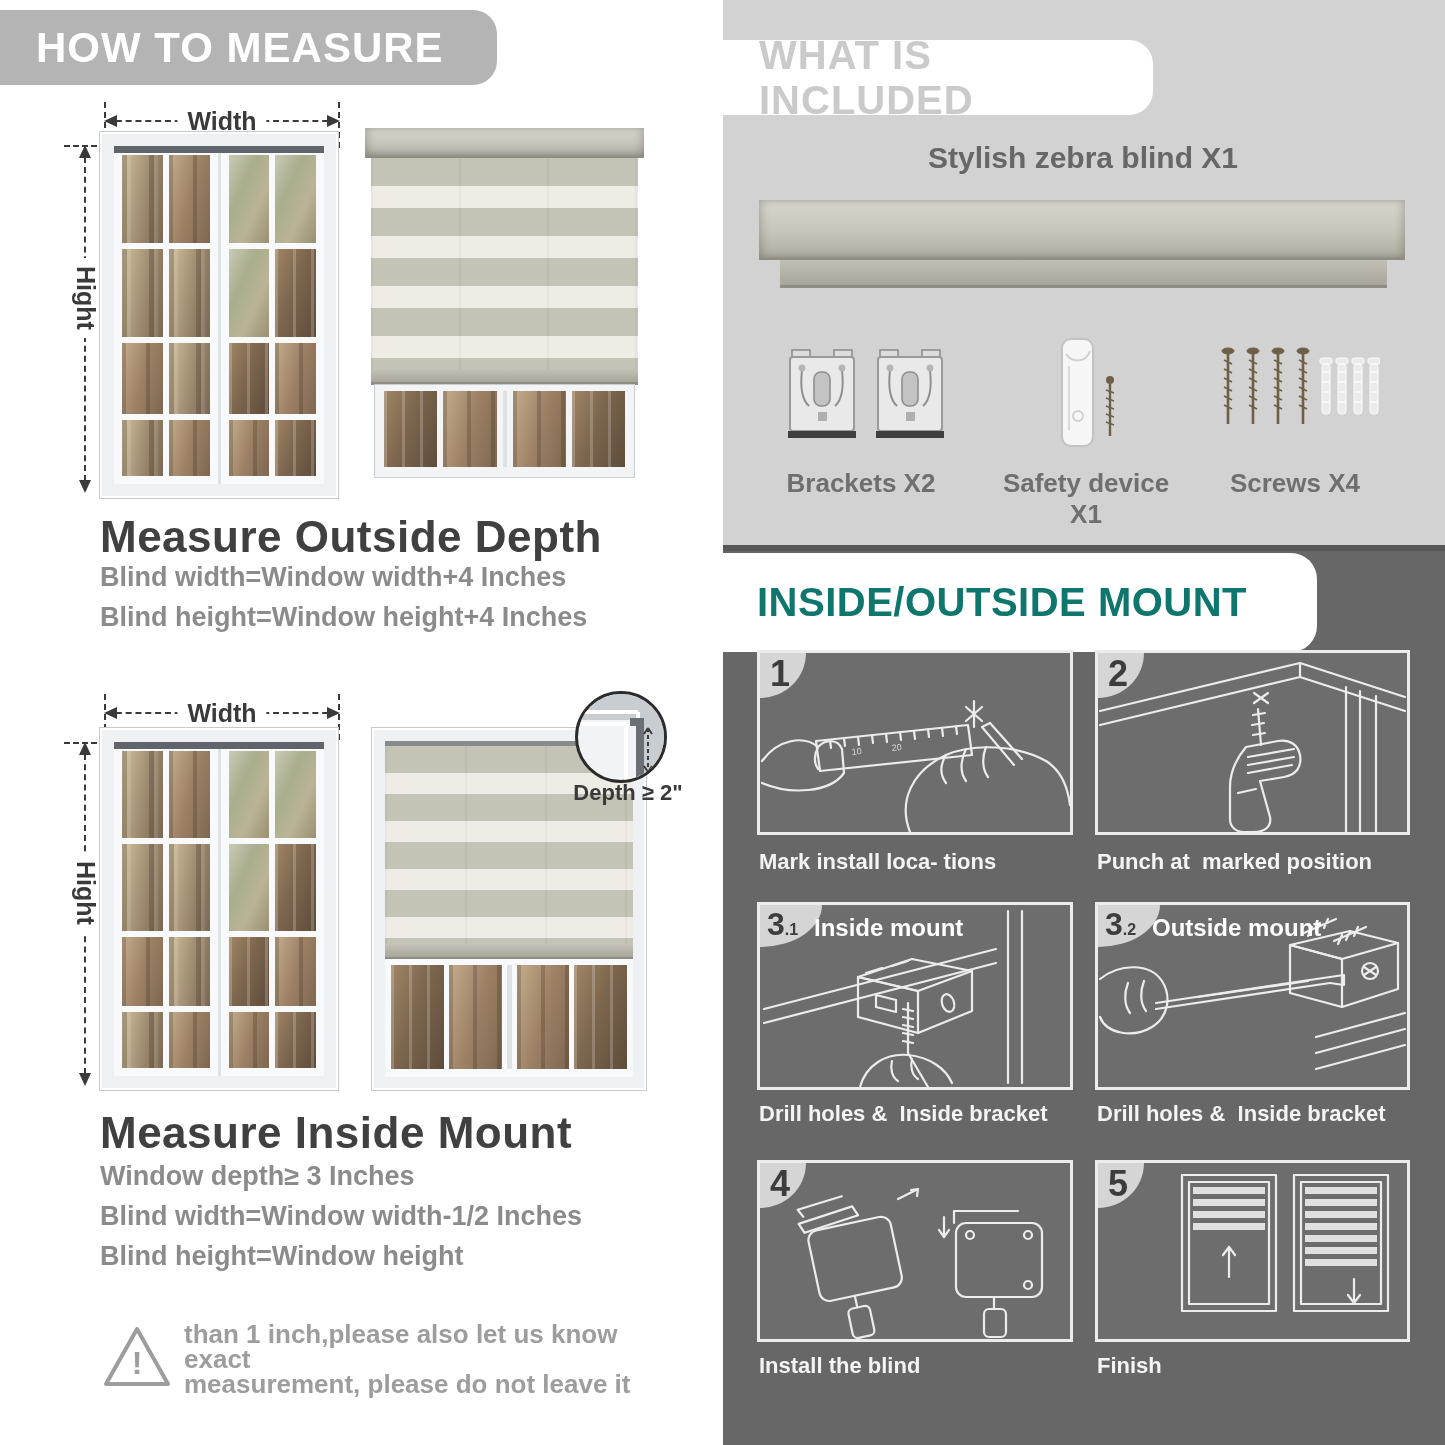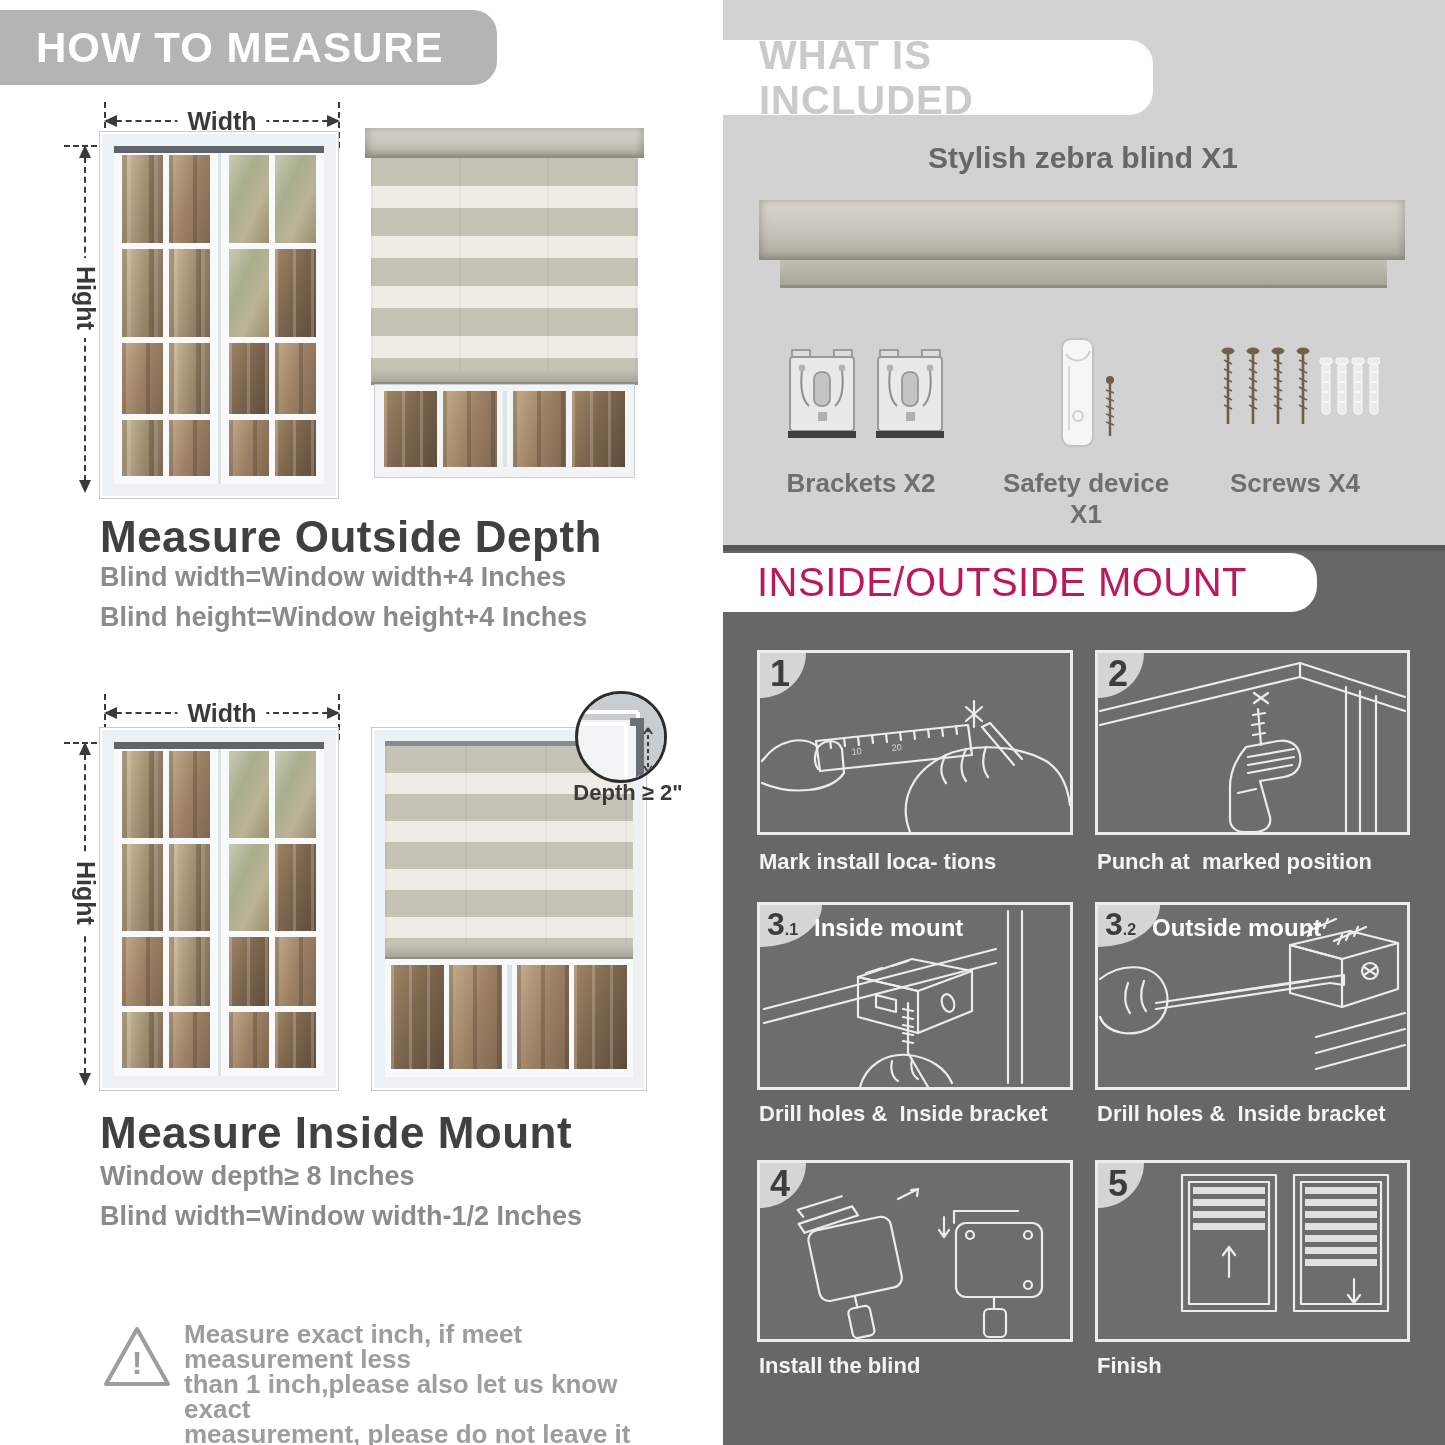--- a/index.html
+++ b/index.html
@@ -93,23 +93,23 @@
   .sec-light{position:absolute;left:723px;top:0;width:722px;height:545px;background:#d2d2d2;}
   .hdr-right1{position:absolute;left:723px;top:10px;width:430px;height:75px;background:#ffffff;
     border-radius:0 24px 24px 0;display:flex;align-items:center;padding-left:36px;box-sizing:border-box;
     color:#cacaca;font-size:40px;font-weight:bold;letter-spacing:1px;margin-top:30px;}
   .product-name{position:absolute;left:760px;top:141px;width:646px;text-align:center;
     color:#676767;font-size:30px;font-weight:bold;}
   .inc-label{position:absolute;top:468px;color:#6f6f6f;font-size:26px;font-weight:bold;text-align:center;}
 
   .sec-dark{position:absolute;left:723px;top:545px;width:722px;height:900px;background:#676767;
             border-top:6px solid #565656;box-sizing:border-box;}
-  .hdr-right2{position:absolute;left:723px;top:553px;width:594px;height:59px;background:#ffffff;
+  .hdr-right2{position:absolute;left:723px;top:553px;width:594px;height:99px;background:#ffffff;
     border-radius:0 26px 26px 0;display:flex;align-items:center;padding-left:34px;box-sizing:border-box;
-    color:#be185d;font-size:40px;font-weight:normal;letter-spacing:.5px;}
+    color:#0f766e;font-size:40px;font-weight:bold;letter-spacing:.5px;}
 
   .panel{position:absolute;background:#6d6d6d;border:3px solid #ececec;box-sizing:border-box;}
   .pcap{position:absolute;color:#f4f4f4;font-size:22px;font-weight:bold;white-space:pre-wrap;}
   .badge{position:absolute;top:0;left:0;background:#d5d5d5;color:#3d3d3d;font-weight:bold;
          border-radius:0 0 100% 0;z-index:3;}
   .badge.single{width:46px;height:45px;font-size:36px;line-height:42px;padding-left:10px;box-sizing:border-box;}
   .badge.dbl{width:62px;height:42px;display:flex;align-items:flex-start;padding-left:7px;box-sizing:border-box;}
   .badge.dbl .n{font-size:32px;line-height:38px;}
   .badge.dbl .s{font-size:16px;line-height:16px;margin-top:17px;}
   .ptitle{position:absolute;left:54px;top:9px;color:#ffffff;font-size:24px;font-weight:bold;z-index:3;}
@@ -248,29 +248,29 @@
       <path d="M0,0 H86 V86 H64 V26 H0 Z" fill="#c8cdd1"></path>
       <path d="M0,18 H60 M60,18 V86 M0,30 H48 M48,30 V86" stroke="#ffffff" stroke-width="4" fill="none"></path>
       <path d="M52,24 H66 V86 H58 V32 H52 Z" fill="#6a7076"></path>
       <path d="M70,34 V78" stroke="#3c3c3c" stroke-width="2" stroke-dasharray="4 3" fill="none"></path>
       <path d="M70,34 l-4,6 M70,34 l4,6 M70,78 l-4,-6 M70,78 l4,-6" stroke="#3c3c3c" stroke-width="2" fill="none"></path>
     </svg>
   </div>
   <div class="depth-lbl" style="left:566px;top:780px;width:124px;">Depth ≥ 2"</div>
 
   <div class="sec-title" style="left:100px;top:1108px;">Measure Inside Mount</div>
-  <div class="sec-line" style="left:100px;top:1161px;">Window depth≥ 8 Inches</div>
+  <div class="sec-line" style="left:100px;top:1161px;">Window depth≥ 3 Inches</div>
   <div class="sec-line" style="left:100px;top:1201px;">Blind width=Window width-1/2 Inches</div>
+  <div class="sec-line" style="left:100px;top:1241px;">Blind height=Window height</div>
 
   <svg class="abs" style="left:101px;top:1322px;" width="72" height="70" viewBox="0 0 72 70">
     <path d="M36,7 L67,62 H5 Z" fill="none" stroke="#9d9d9d" stroke-width="4" stroke-linejoin="round"></path>
     <text x="36" y="52" text-anchor="middle" font-size="32" font-weight="bold" fill="#9d9d9d" font-family="Liberation Sans, sans-serif">!</text>
   </svg>
   <div class="warn-text" style="left:184px;top:1322px;width:470px;">
-    <div>Measure exact inch, if meet measurement less</div>
     <div>than 1 inch,please also let us know exact</div>
     <div>measurement, please do not leave it</div>
   </div>
 
   <div class="sec-light"></div>
   <div class="hdr-right1">
     <span>WHAT IS INCLUDED</span>
   </div>
   <div class="product-name">Stylish zebra blind X1</div>
 

